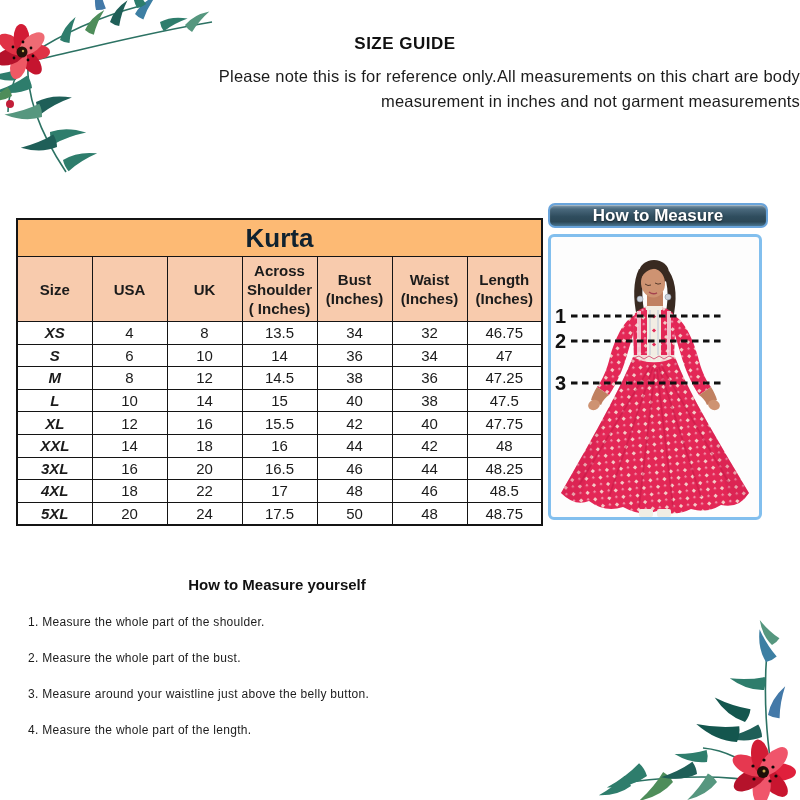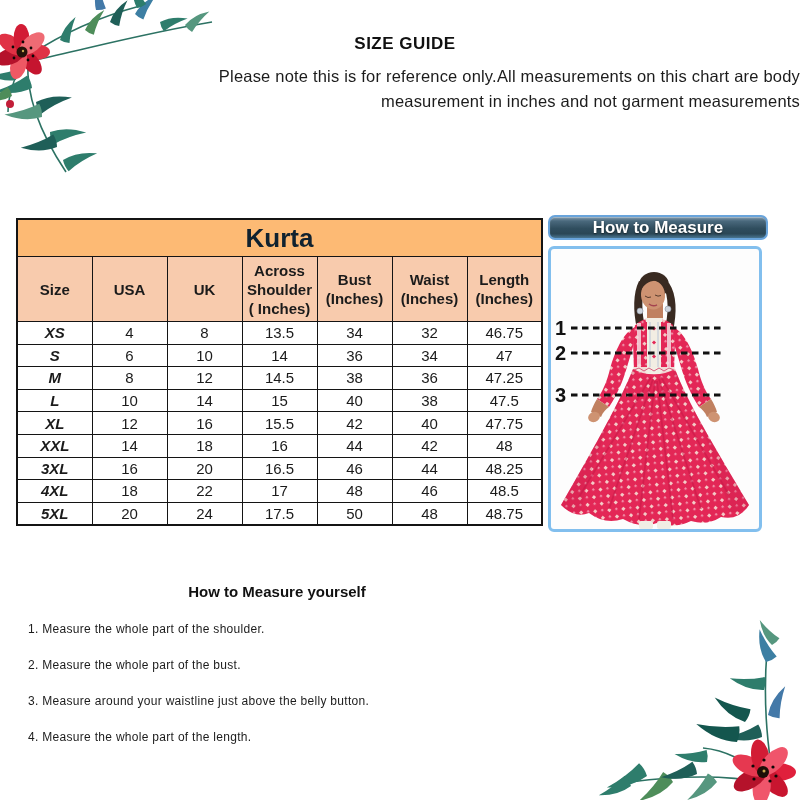--- a/index.html
+++ b/index.html
@@ -15,30 +15,30 @@
   .tbl-wrap{position:absolute;left:16px;top:218px;}
   table.size{border-collapse:collapse;table-layout:fixed;width:527px;border:2px solid #141414;}
   table.size col{width:75px;}
   table.size th,table.size td{border:1px solid #141414;text-align:center;vertical-align:middle;padding:0 2px;}
   th.t-title{background:#fdba74;font-size:26px;font-weight:700;height:36px;color:#10222f;}
   tr.cols th{background:#F8CBAD;font-size:15px;font-weight:700;height:64px;line-height:19px;}
   table.size tbody td{height:21.6px;font-size:15px;line-height:21px;background:#fff;}
   table.size tbody td.sz{font-weight:700;font-style:italic;}
 
   
-  .panel{position:absolute;left:548px;top:215px;width:220px;}
+  .panel{position:absolute;left:548px;top:203px;width:220px;}
   .banner{height:21px;border:2px solid #69A4DB;border-radius:7px;
           background:linear-gradient(180deg,#7e98ab 0%,#49687c 20%,#2f4d5e 55%,#2b4756 80%,#497590 100%);
           color:#fff;font-size:17px;font-weight:700;text-align:center;line-height:21px;
           text-shadow:0 1px 2px rgba(0,0,0,.55);box-shadow:inset 0 1px 1px rgba(255,255,255,.35);}
   .photo-box{margin-top:6px;width:208px;height:280px;border:3px solid #82BFEE;border-radius:6px;background:#fdfdfd;}
 
   
   .howto{position:absolute;left:28px;top:567px;width:498px;}
-  .howto h2{margin:16px 0 21px;font-size:15px;font-weight:700;text-align:center;color:#111;}
+  .howto h2{margin:9px 0 21px;font-size:15px;font-weight:700;text-align:center;color:#111;}
   .howto p{margin:0 0 20px;font-size:12px;line-height:16px;letter-spacing:.3px;color:#1c1c1c;}
 
   
   .floral-tl{position:absolute;left:0;top:0;}
   .floral-br{position:absolute;right:0;bottom:0;}
 </style>
 </head>
 <body>
 
 <div id="stage">

